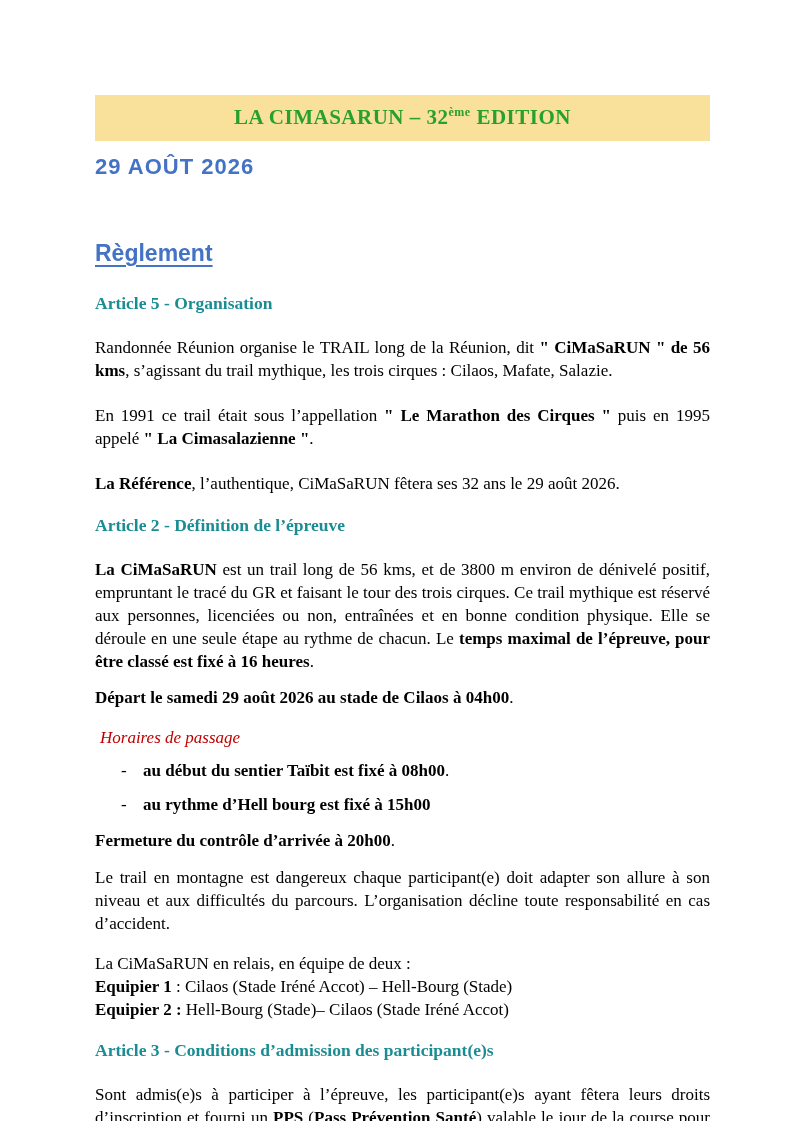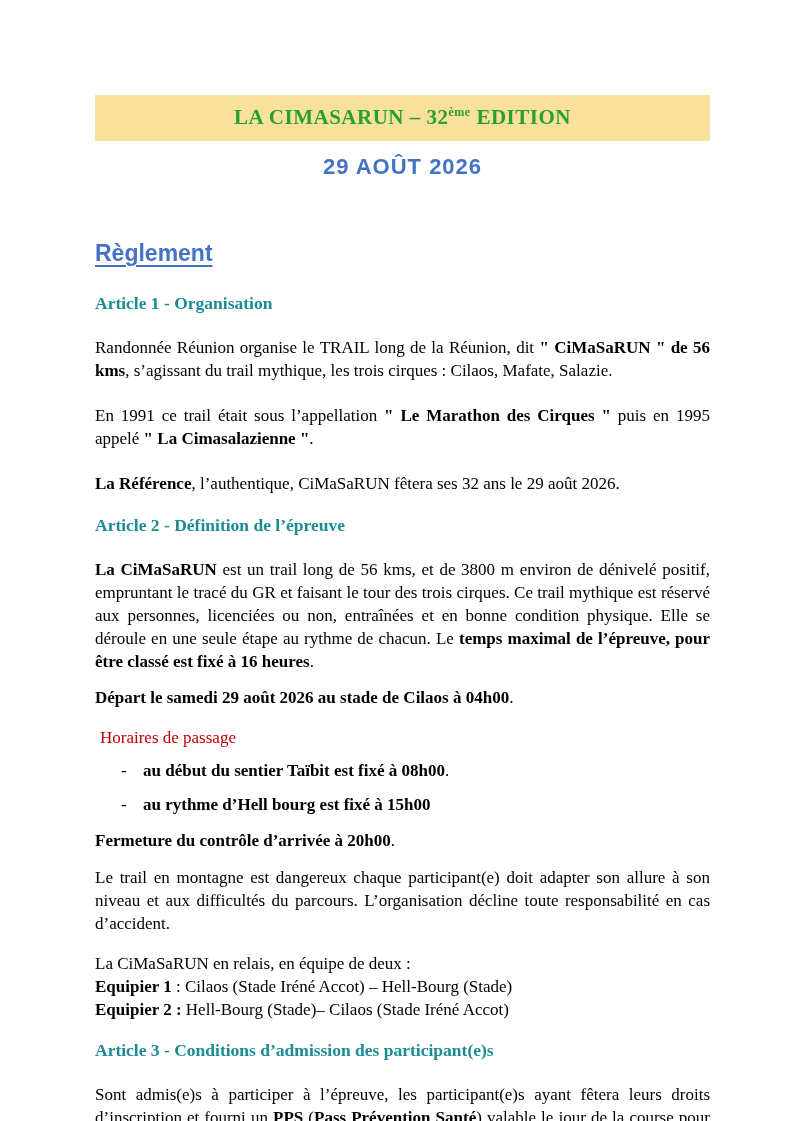--- a/index.html
+++ b/index.html
@@ -28,21 +28,20 @@
   }
   .banner-title {
     color: var(--banner-text);
     font-weight: bold;
     font-size: 21px;
     letter-spacing: 0.5px;
   }
   .banner-title sup { font-size: 12px; }
   .date-line {
     margin-top: 13px;
-    text-align: center;
     color: var(--blue);
     font-family: "Liberation Sans", "DejaVu Sans", sans-serif;
     font-weight: bold;
     font-size: 22px;
     letter-spacing: 1px;
   }
   .main-heading {
     margin-top: 60px;
     color: var(--blue);
     font-family: "Liberation Sans", "DejaVu Sans", sans-serif;
@@ -62,20 +61,21 @@
   .para {
     margin-top: 22px;
     line-height: 1.36;
   }
   .para.justify { text-align: justify; }
   .para.spaced { margin-top: 13px; }
   .red-note {
     margin: 19px 0 0 5px;
     color: var(--red);
     font-size: 17px;
+    font-style: italic;
   }
   .dash-list { margin-top: 4px; }
   .dash-item {
     display: flex;
     margin-top: 11px;
     padding-left: 26px;
     line-height: 1.36;
   }
   .dash-marker { width: 22px; flex: 0 0 22px; }
   .line-group { margin-top: 17px; }
@@ -85,21 +85,21 @@
 </head>
 <body>
 
 <div class="page">
   <div class="banner">
     <span class="banner-title"><span>LA CIMASARUN – 32</span><sup>ème</sup><span> EDITION</span></span>
   </div>
   <div class="date-line">29 AOÛT 2026</div>
   <h1 class="main-heading">Règlement</h1>
   <div class="content">
-      <h3 class="article-heading">Article 1 - Organisation</h3>
+      <h3 class="article-heading">Article 5 - Organisation</h3>
       <p class="para justify"><span>Randonnée Réunion organise le TRAIL long de la Réunion, dit </span><span class="bold">" CiMaSaRUN " de 56 kms</span><span>, s’agissant du trail mythique, les trois cirques : Cilaos, Mafate, Salazie.</span></p>
       <p class="para justify"><span>En 1991 ce trail était sous l’appellation </span><span class="bold">" Le Marathon des Cirques "</span><span> puis en 1995 appelé </span><span class="bold">" La Cimasalazienne "</span><span>.</span></p>
       <p class="para"><span class="bold">La Référence</span><span>, l’authentique, CiMaSaRUN fêtera ses 32 ans le 29 août 2026.</span></p>
       <h3 class="article-heading">Article 2 - Définition de l’épreuve</h3>
       <p class="para justify"><span class="bold">La CiMaSaRUN</span><span> est un trail long de 56 kms, et de 3800 m environ de dénivelé positif, empruntant le tracé du GR et faisant le tour des trois cirques. Ce trail mythique est réservé aux personnes, licenciées ou non, entraînées et en bonne condition physique. Elle se déroule en une seule étape au rythme de chacun. Le </span><span class="bold">temps maximal de l’épreuve, pour être classé est fixé à 16 heures</span><span>.</span></p>
       <p class="para spaced"><span class="bold">Départ le samedi 29 août 2026 au stade de Cilaos à 04h00</span><span>.</span></p>
       <p class="red-note">Horaires de passage</p>
       <div class="dash-list">
         <div class="dash-item">
           <span class="dash-marker">-</span>

